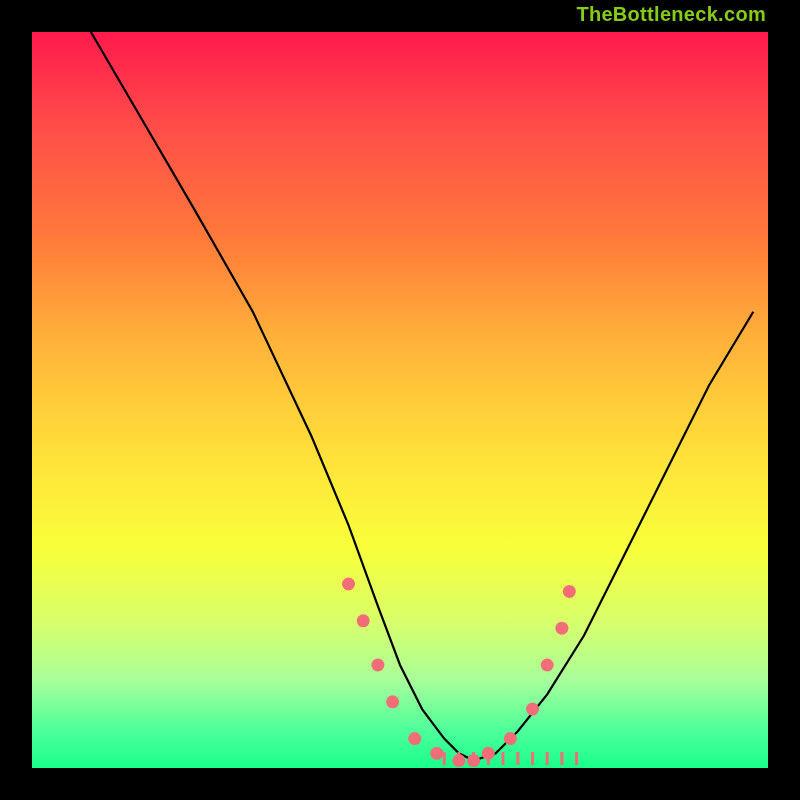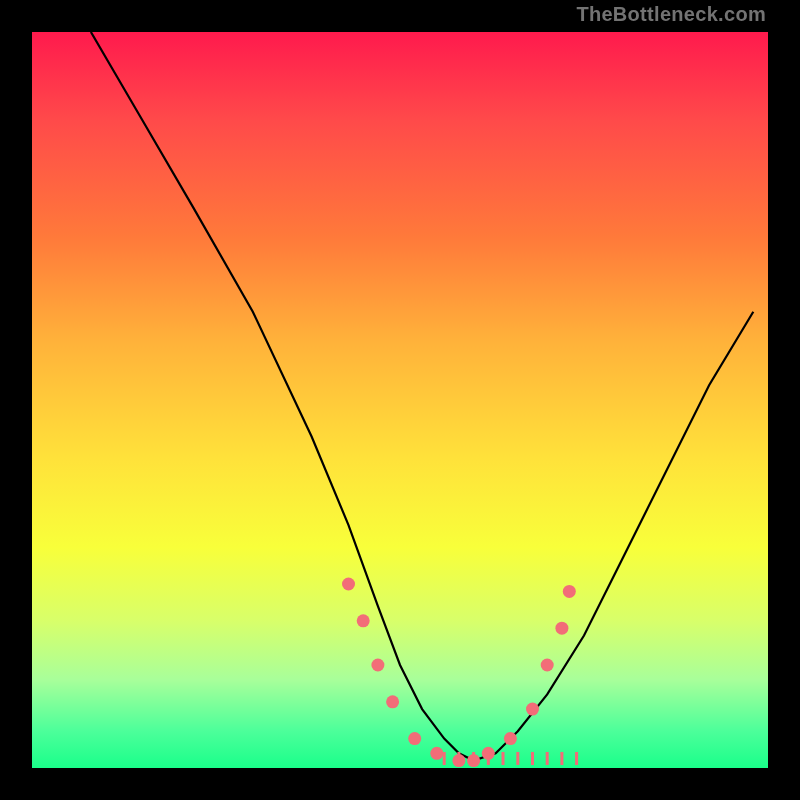--- a/index.html
+++ b/index.html
@@ -34,21 +34,21 @@
       #a8ff9a 88%,
       #4cff9a 95%,
       #1aff8a 100%);
   }
   .attribution {
     position: absolute;
     top: 3px;
     right: 34px;
     font-family: Arial, Helvetica, sans-serif;
     font-size: 20px;
-    color: #737373;
+    color: #84cc16;
     font-weight: 600;
     letter-spacing: 0.3px;
     pointer-events: none;
   }
   svg.curve {
     position: absolute;
     left: 32px;
     top: 32px;
     width: 736px;
     height: 736px;

